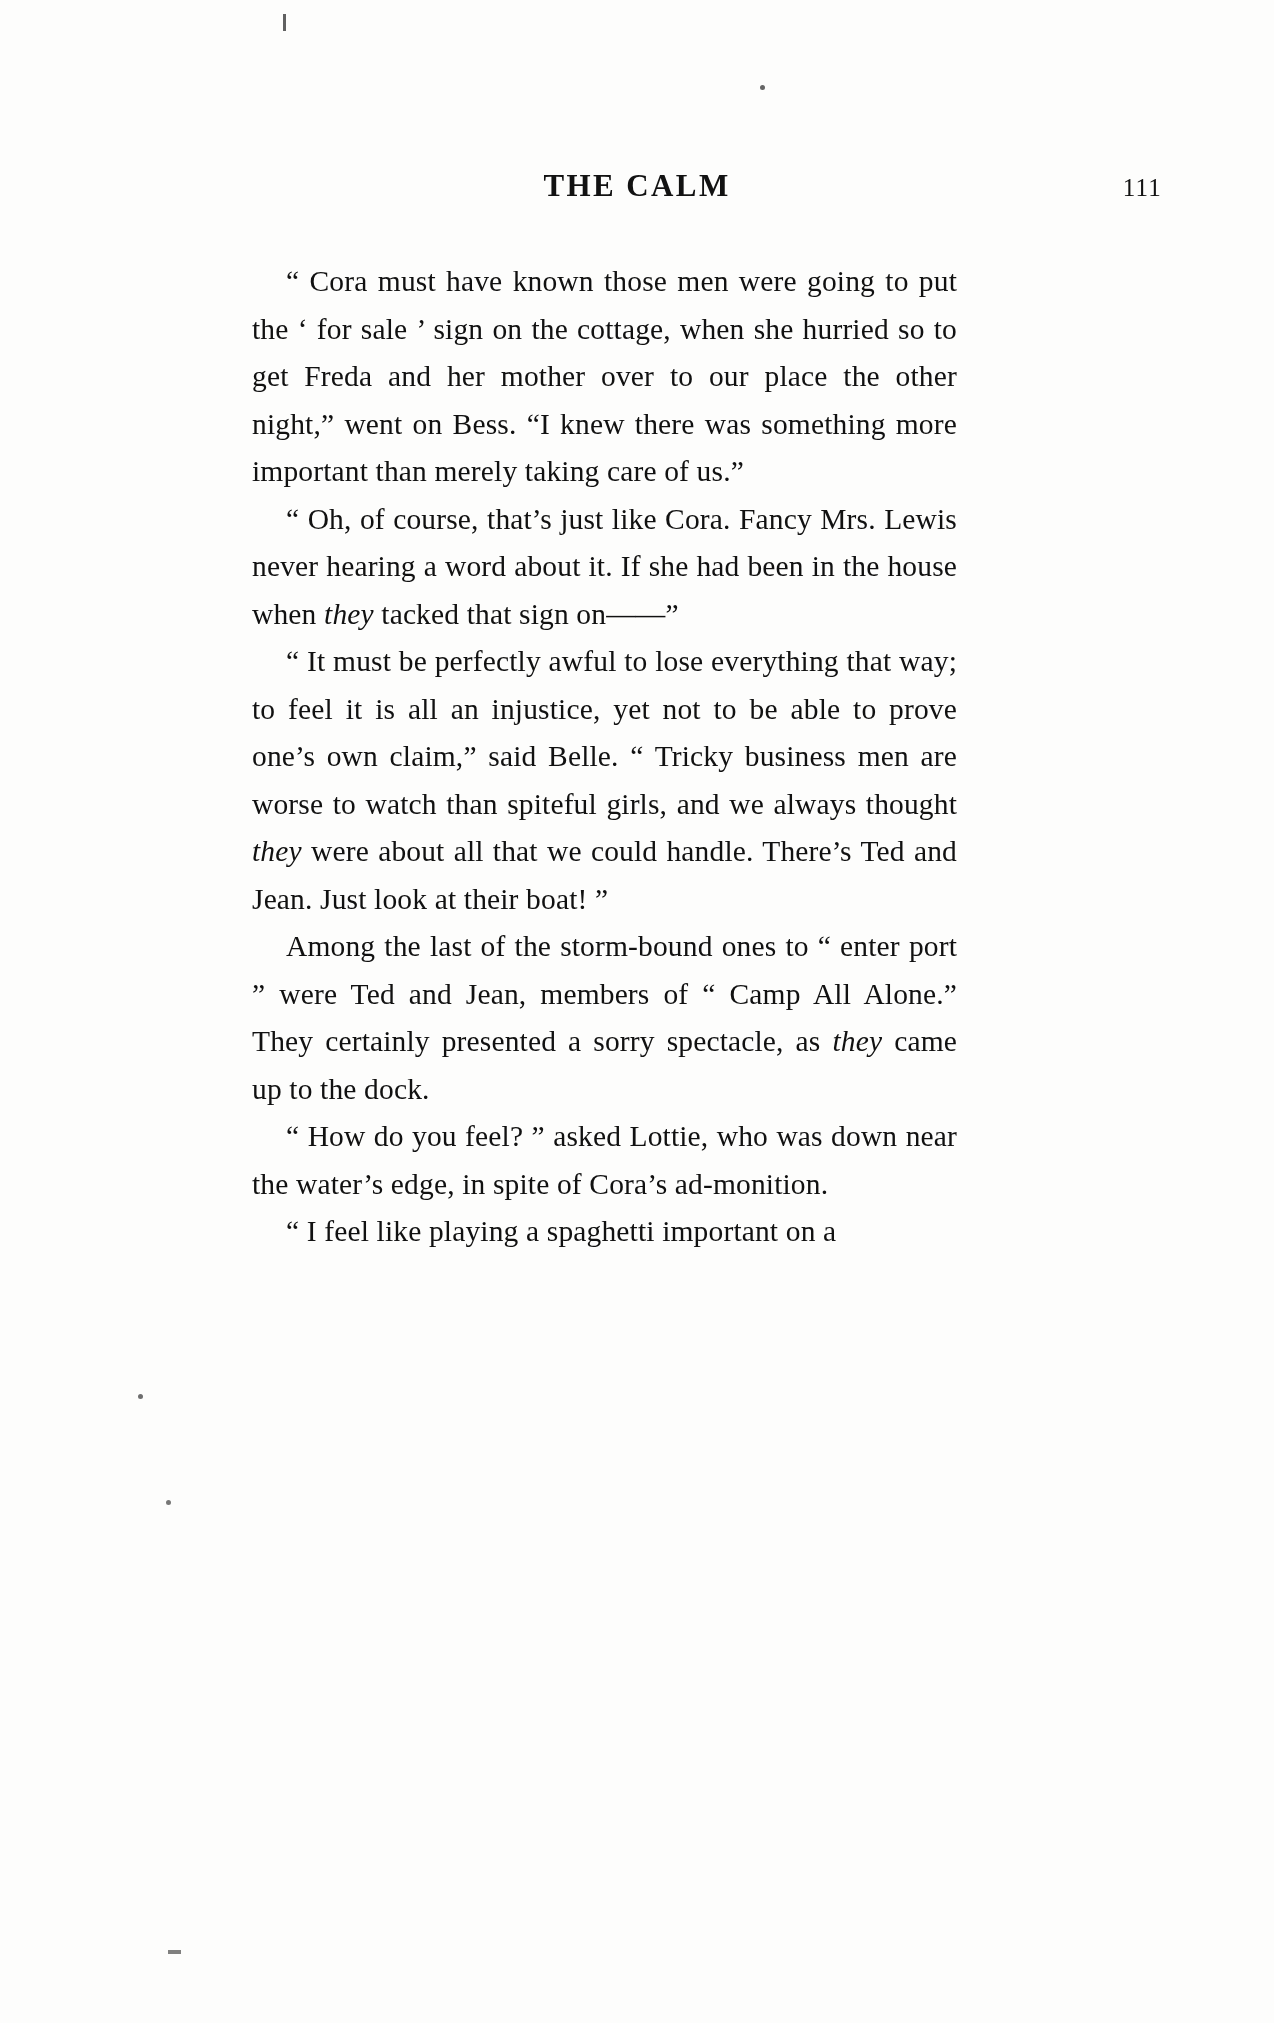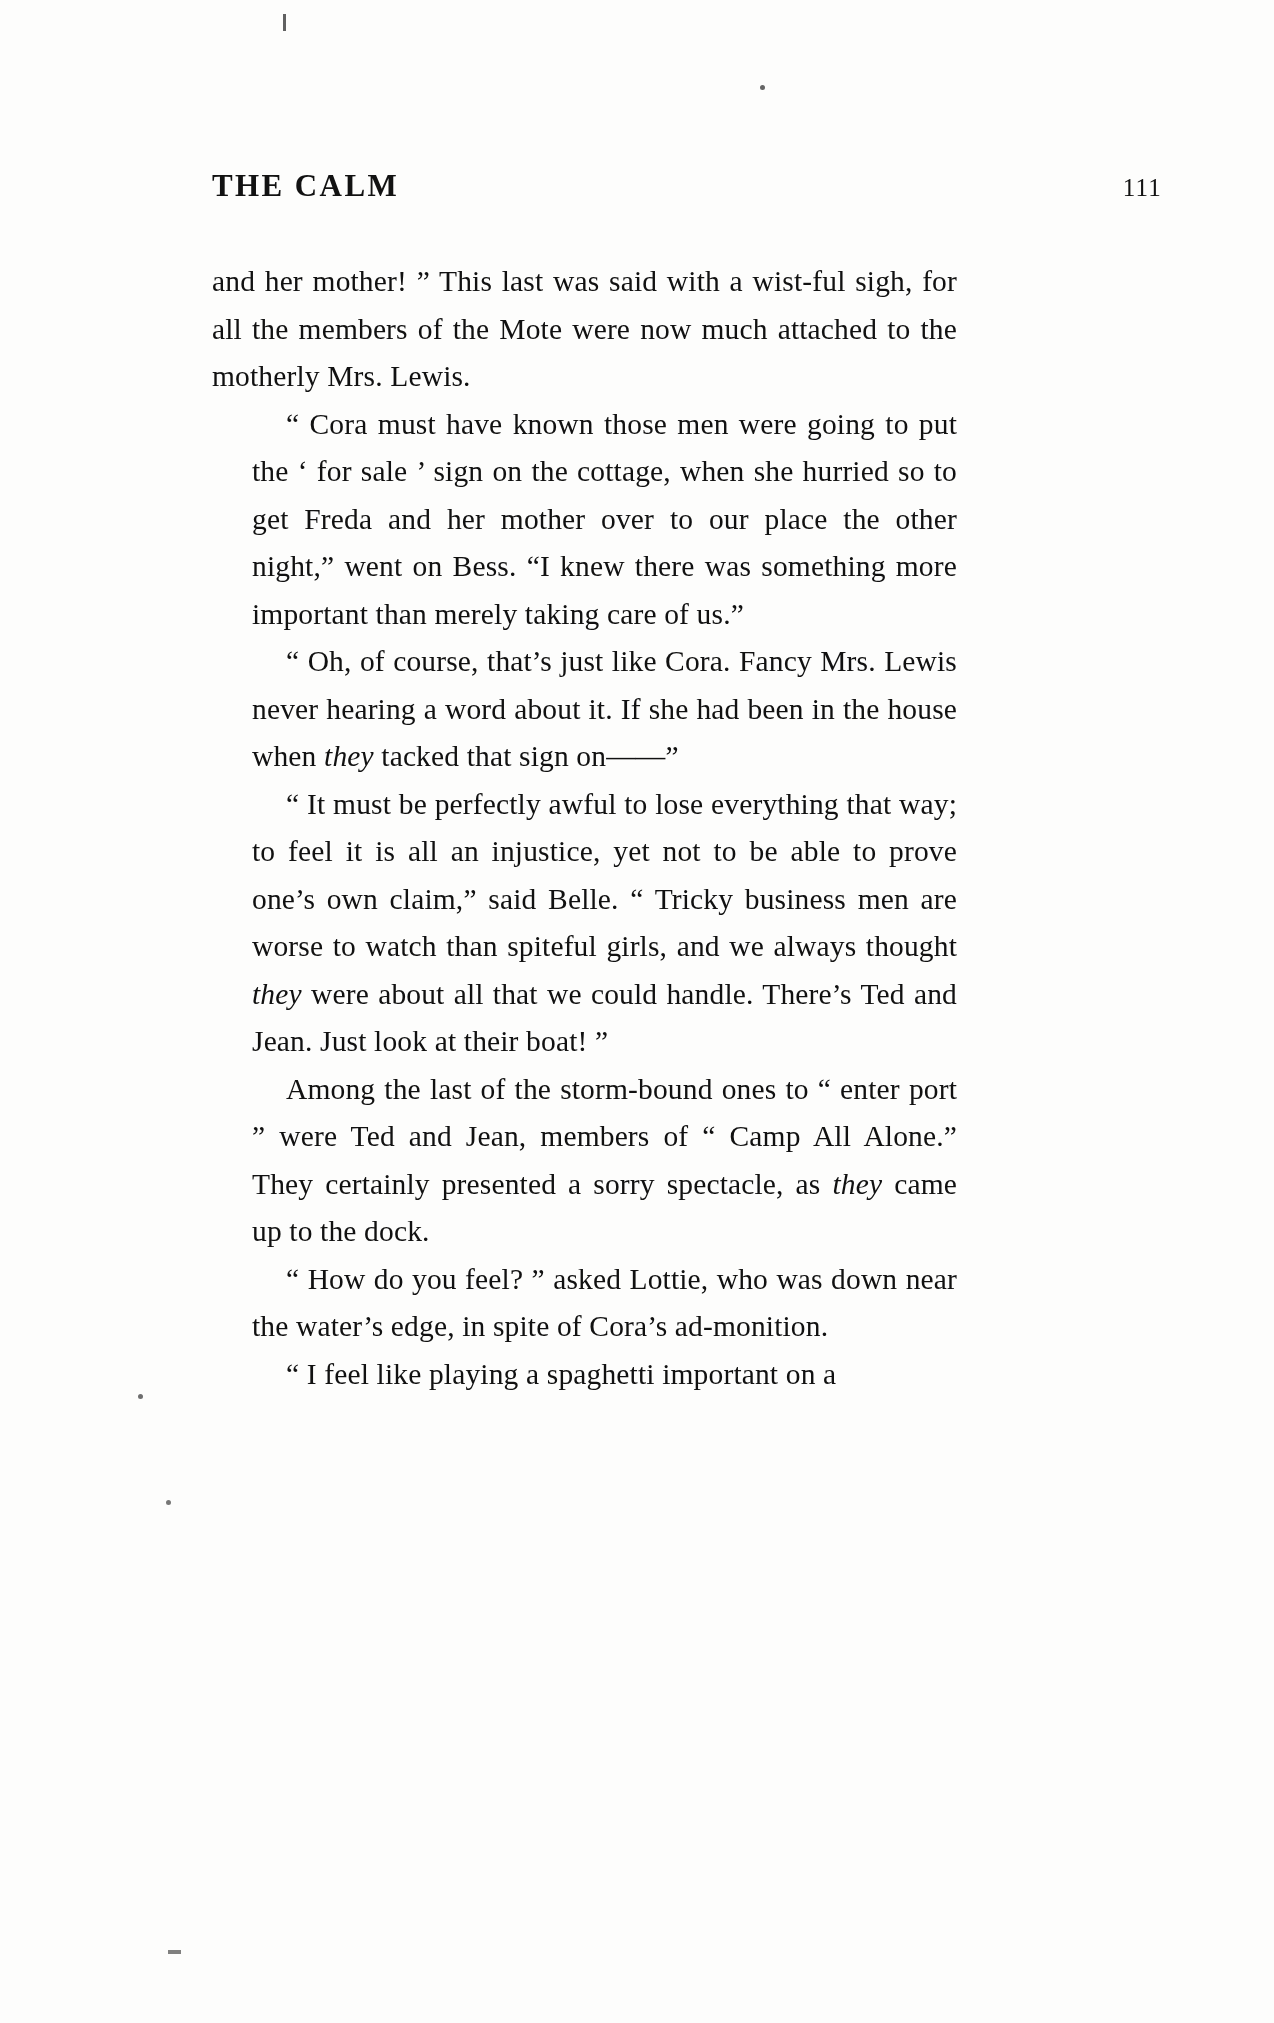--- a/index.html
+++ b/index.html
@@ -28,20 +28,21 @@
     left: 212px;
     top: 168px;
     width: 950px;
     height: 44px;
   }
   .header-title {
     position: absolute;
     left: 0;
     top: 0;
     width: 850px;
+    text-align: center;
     font-size: 31px;
     letter-spacing: 2.4px;
     font-weight: 700;
     font-family: "Liberation Serif", serif;
   }
   .page-number {
     position: absolute;
     right: 0;
     top: 6px;
     font-size: 25px;
@@ -134,21 +135,20 @@
   <div class="mark-left-dot"></div>
   <div class="mark-bottom-dot"></div>
   <div class="mark-bottom-dash"></div>
 
   <div class="page-header">
     <div class="header-title">THE CALM</div>
     <div class="page-number">111</div>
   </div>
 
   <div class="body-text">
-    <p class="para">and her mother! ” This last was said with a wist-ful sigh, for all the members of the Mote were now much attached to the motherly Mrs. Lewis.</p>
     <p class="para indent">“ Cora must have known those men were going to put the ‘ for sale ’ sign on the cottage, when she hurried so to get Freda and her mother over to our place the other night,” went on Bess.  “I knew there was something more important than merely taking care of us.”</p>
     <p class="para indent">“ Oh, of course, that’s just like Cora.  Fancy Mrs. Lewis never hearing a word about it.  If she had been in the house when <em>they</em> tacked that sign on——”</p>
     <p class="para indent">“ It must be perfectly awful to lose everything that way; to feel it is all an injustice, yet not to be able to prove one’s own claim,” said Belle. “ Tricky business men are worse to watch than spiteful girls, and we always thought <em>they</em> were about all that we could handle.  There’s Ted and Jean.  Just look at their boat! ”</p>
     <p class="para indent">Among the last of the storm-bound ones to “ enter port ” were Ted and Jean, members of “ Camp All Alone.”  They certainly presented a sorry spectacle, as <em>they</em> came up to the dock.</p>
     <p class="para indent">“ How do you feel? ” asked Lottie, who was down near the water’s edge, in spite of Cora’s ad-monition.</p>
     <p class="para indent">“ I feel like playing a spaghetti important on a</p>
   </div>
 
 </div>
 

